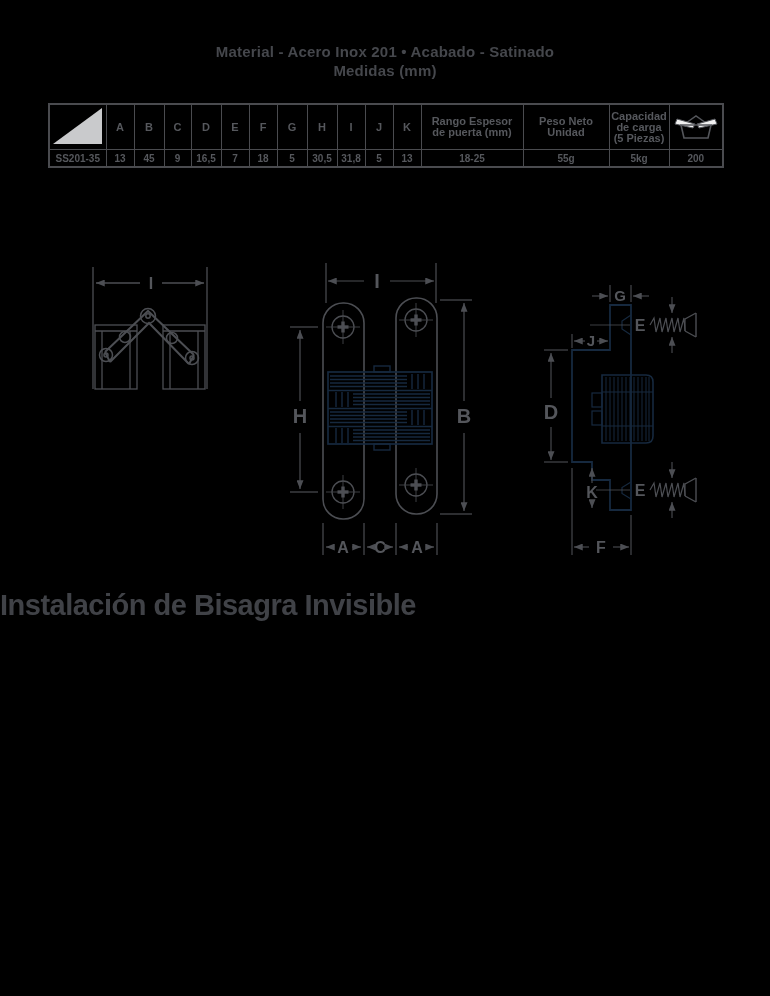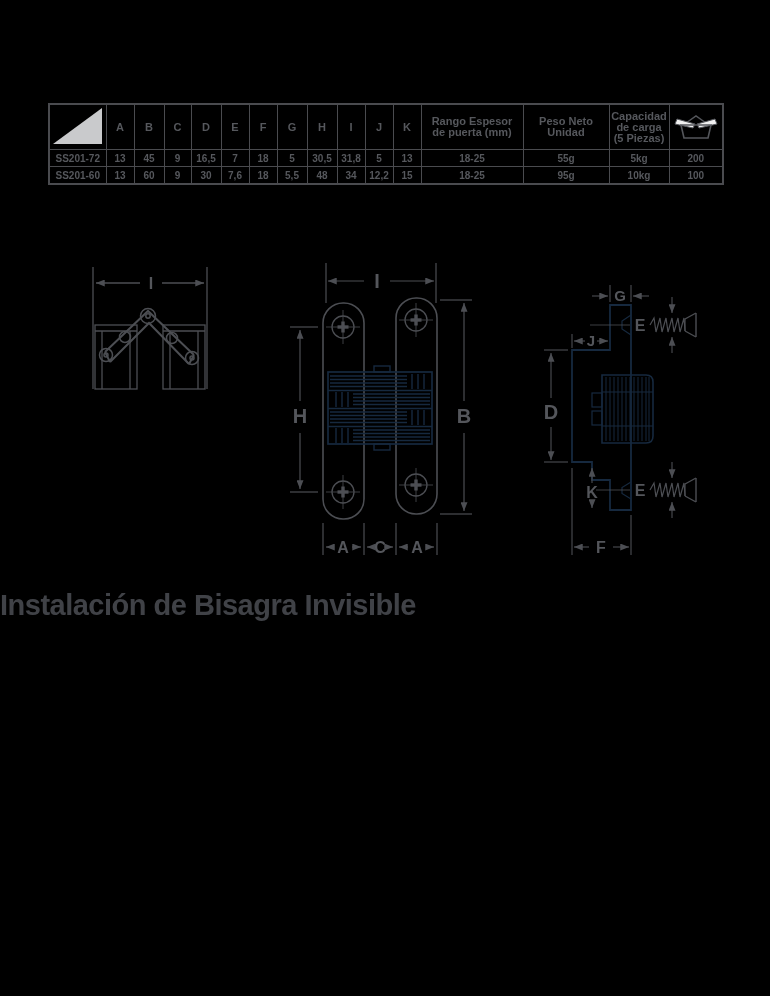--- a/index.html
+++ b/index.html
@@ -25,20 +25,24 @@
           font-family:"Liberation Sans",sans-serif;font-weight:bold;}
   .dim{font-size:15px;} .dim-mid{font-size:16px;} .dim-big{font-size:20px;}
   .gl{stroke:#4c4e53;fill:none;}      
   .nv{stroke:#16293f;fill:none;}      
 </style>
 </head>
 <body>
 
 <div id="canvas">
 
+  <div class="titles">
+    <div>Material - Acero Inox 201 • Acabado - Satinado</div>
+    <div>Medidas (mm)</div>
+  </div>
 
   <table class="dim-table">
     <colgroup>
       <col style="width:57px">
         <col style="width:28px">
         <col style="width:30px">
         <col style="width:27px">
       <col style="width:30px">
         <col style="width:28px">
         <col style="width:28px">
@@ -86,54 +90,36 @@
       <th>
         <svg width="44" height="30" viewBox="0 0 44 30">
           <path d="M12,12 L22,5 L32,12" stroke="#54565b" stroke-width="1.5" fill="none"></path>
           <polygon points="21,13 3,8 1,13 19,17" fill="#f0f0f0" stroke="#54565b" stroke-width="1"></polygon>
           <polygon points="23,13 41,8 43,13 25,17" fill="#f0f0f0" stroke="#54565b" stroke-width="1"></polygon>
           <polygon points="7,14 37,14 34,27 10,27" fill="none" stroke="#54565b" stroke-width="1.6"></polygon>
         </svg>
       </th>
     </tr>
     <tr>
-      <td>SS201-72</td>
+      <td>SS201-35</td>
       <td>13</td>
       <td>45</td>
       <td>9</td>
       <td>16,5</td>
       <td>7</td>
       <td>18</td>
       <td>5</td>
       <td>30,5</td>
       <td>31,8</td>
       <td>5</td>
       <td>13</td>
       <td>18-25</td>
       <td>55g</td>
       <td>5kg</td>
       <td>200</td>
-    </tr>
-    <tr>
-      <td>SS201-60</td>
-      <td>13</td>
-      <td>60</td>
-      <td>9</td>
-      <td>30</td>
-      <td>7,6</td>
-      <td>18</td>
-      <td>5,5</td>
-      <td>48</td>
-      <td>34</td>
-      <td>12,2</td>
-      <td>15</td>
-      <td>18-25</td>
-      <td>95g</td>
-      <td>10kg</td>
-      <td>100</td>
     </tr>
   </tbody>
     </table>
 
   <svg class="drw" style="left:60px;top:255px" width="180" height="140" viewBox="0 0 180 140">
     <defs>
       <marker id="ar1" viewBox="0 0 10 8" refX="10" refY="4" markerWidth="9" markerHeight="7" orient="auto-start-reverse" markerUnits="userSpaceOnUse">
         <path d="M0,0 L10,4 L0,8 Z" fill="#4c4e53"></path>
       </marker>
     </defs>

